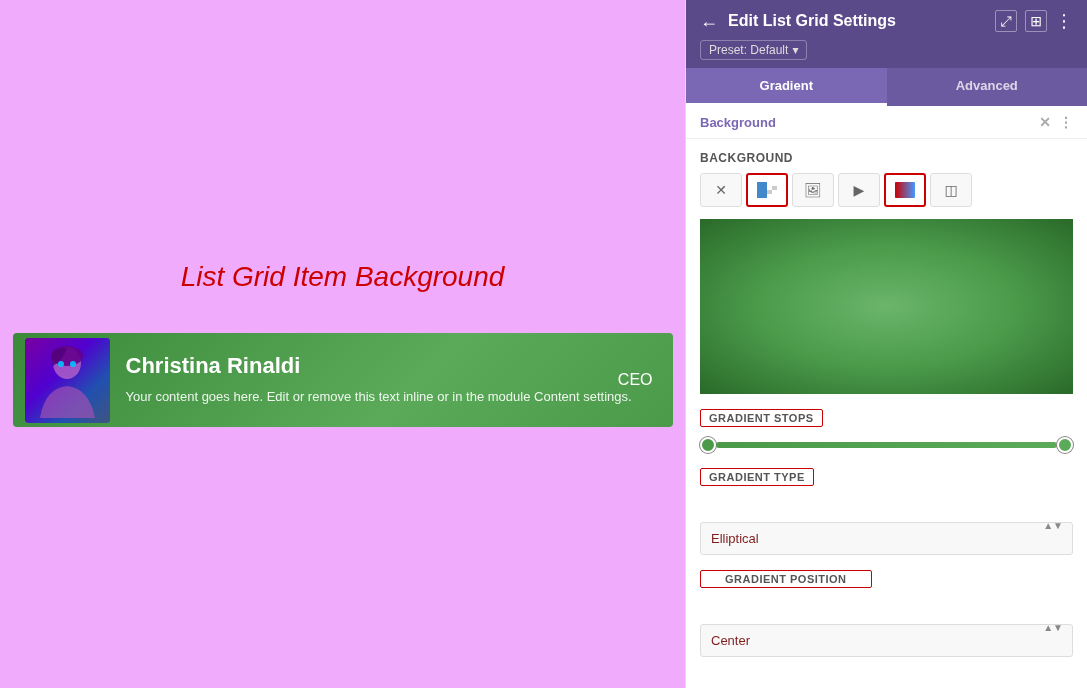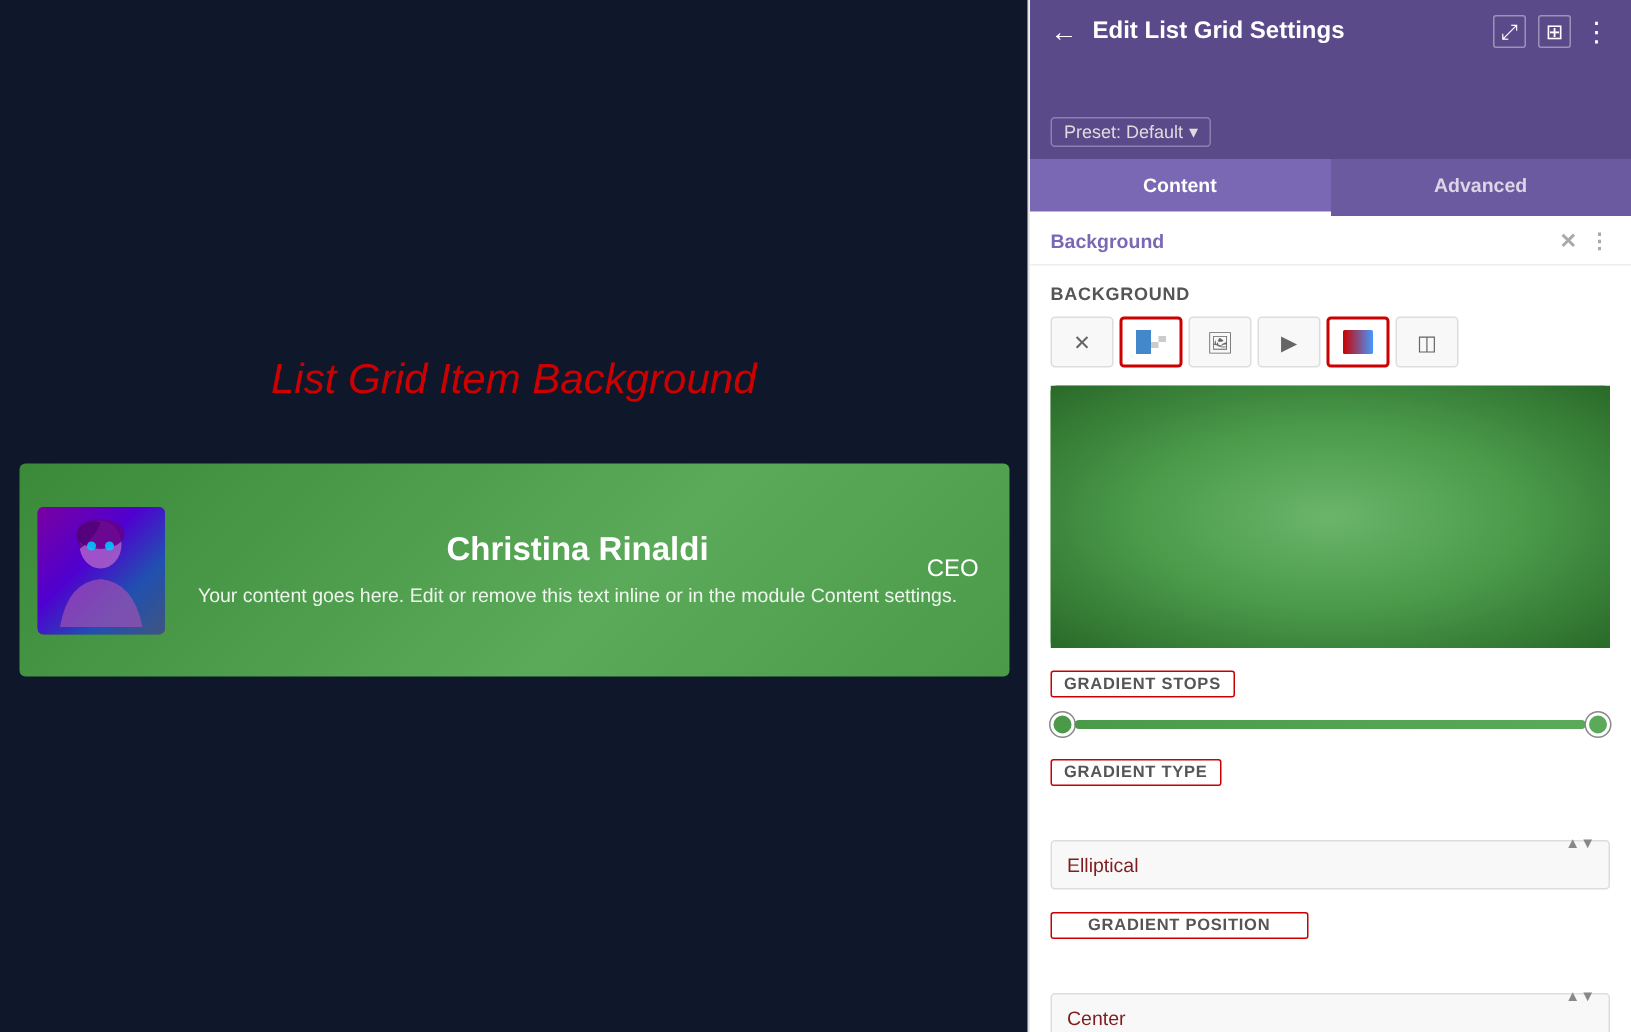--- a/index.html
+++ b/index.html
@@ -9,21 +9,21 @@
       width: 1087px;
       height: 688px;
       overflow: hidden;
       background: #f0f0f0;
     }
 
     
     .left-panel {
       width: 685px;
       height: 688px;
-      background: #0f172a;
+      background: #f0abfc;
       position: relative;
       display: flex;
       flex-direction: column;
       align-items: center;
       justify-content: center;
     }
 
     .list-grid-title {
       color: #cc0000;
       font-size: 28px;
@@ -31,25 +31,24 @@
       margin-bottom: 40px;
       font-style: italic;
     }
 
     .card {
       display: flex;
       align-items: center;
       background: linear-gradient(135deg, #3a8a3a 0%, #5aaa5a 60%, #4a9a4a 100%);
       border-radius: 4px;
       width: 660px;
-      height: 142px;
+      height: 94px;
       padding: 12px;
       position: relative;
       overflow: hidden;
-      text-align: center;
     }
 
     .card-avatar {
       width: 85px;
       height: 85px;
       border-radius: 4px;
       overflow: hidden;
       flex-shrink: 0;
       background: linear-gradient(135deg, #6a0080 0%, #4a00c0 40%, #2040a0 70%, #405080 100%);
       display: flex;
@@ -160,21 +159,20 @@
     .preset-label {
       display: inline-flex;
       align-items: center;
       gap: 4px;
       cursor: pointer;
       border: 1px solid rgba(255,255,255,0.3);
       border-radius: 3px;
       padding: 2px 8px;
       color: #ddd;
       font-size: 12px;
-      margin-top: 38px;
     }
 
     
     .tabs {
       display: flex;
       background: #6c5aa0;
     }
 
     .tab {
       flex: 1;
@@ -434,21 +432,21 @@
 
   <div class="preset-bar">
     <span class="preset-label">
       <span>Preset: Default</span>
       <span>▾</span>
     </span>
   </div>
 
   <div class="tabs">
     <div class="tab active">
-      <span>Content</span>
+      <span>Gradient</span>
     </div>
     <div class="tab">
       <span>Advanced</span>
     </div>
   </div>
 
   <div class="section-header">
     <span>Background</span>
     <div class="section-icons">
       <span class="section-icon">✕</span>

